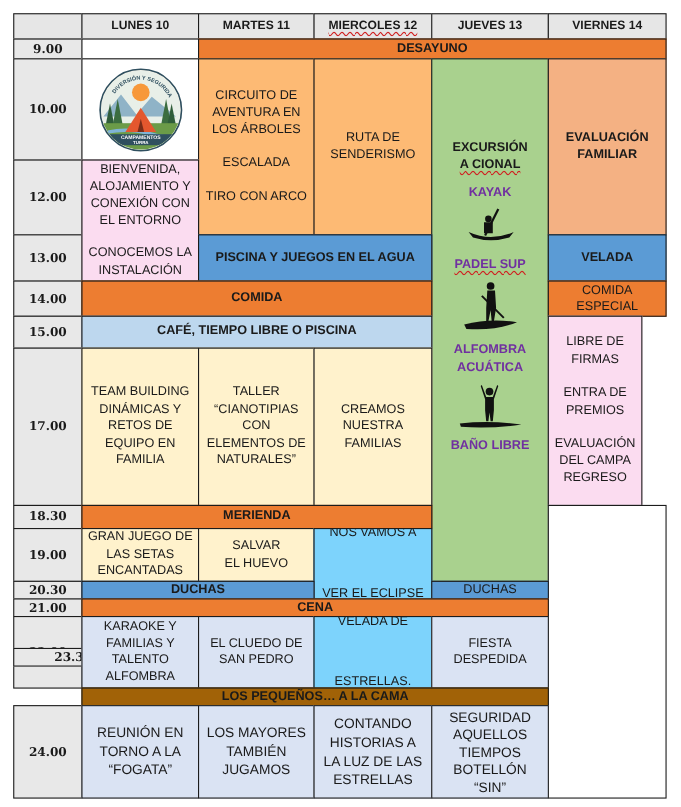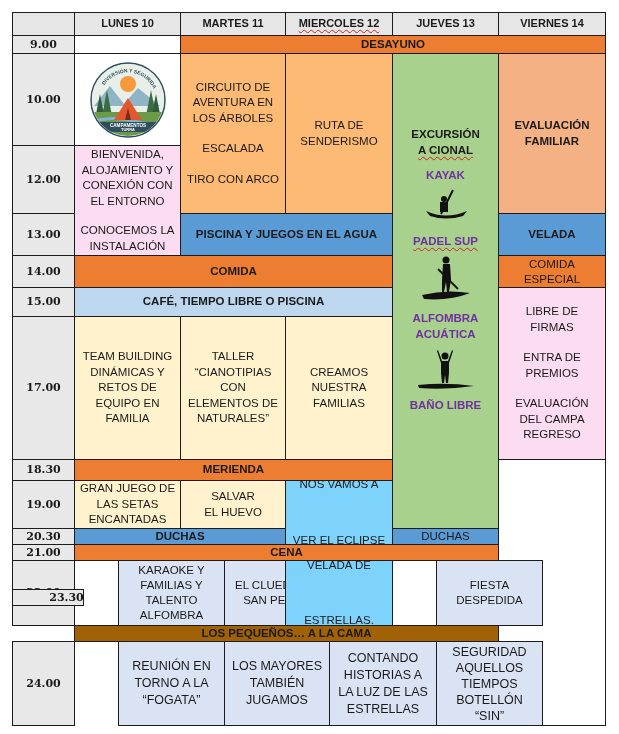--- a/index.html
+++ b/index.html
@@ -11,21 +11,21 @@
   .orange{background:#ed7d31;}
   .yellow{background:#fdba74;}
   .cream{background:#fff2cc;}
   .pink{background:#fbdcf0;}
   .green{background:#a9d18e;}
   .salmon{background:#f4b183;}
   .blue{background:#5b9bd5;}
   .lblue{background:#bdd7ee;}
   .grey{background:#7dd3fc;gap:40px;}
   .lgrey{background:#a16207;}
-  .pale{background:#dae3f3;margin-left:44px;}
+  .pale{background:#dae3f3;}
   .white{background:#ffffff;}
   .purple{color:#7030a0;font-weight:bold;}
   .wavy{text-decoration:underline wavy #d02020;text-decoration-thickness:1px;text-underline-offset:2px;}
   .col{flex-direction:column;}
   .lines span{display:block;}
 </style>
 </head>
 <body>
 
 <div class="c hdr" style="left:12px;top:12px;width:63px;height:24px;"></div>
@@ -149,21 +149,21 @@
 <div class="c blue b" style="left:498px;top:213px;width:108px;height:43px;">VELADA</div>
 
 <div class="c orange b" style="left:74px;top:255px;width:319px;height:33px;">COMIDA</div>
 <div class="c orange col lines" style="left:498px;top:255px;width:108px;height:33px;line-height:15px;">
   <span>COMIDA</span>
     <span>ESPECIAL</span>
 </div>
 
 <div class="c lblue b" style="left:74px;top:287px;width:319px;height:30px;">CAFÉ, TIEMPO LIBRE O PISCINA</div>
 
-<div class="c pink col lines" style="left:498px;top:287px;width:108px;height:173px;">
+<div class="c pink col lines" style="left:498px;top:287px;width:86px;height:173px;">
   <span>LIBRE DE</span>
     <span>FIRMAS</span>
     <span style="height:15px"></span>
   <span>ENTRA DE</span>
     <span>PREMIOS</span>
     <span style="height:15px"></span>
   <span>EVALUACIÓN</span>
     <span>DEL CAMPA</span>
     <span>REGRESO</span>
 </div>

